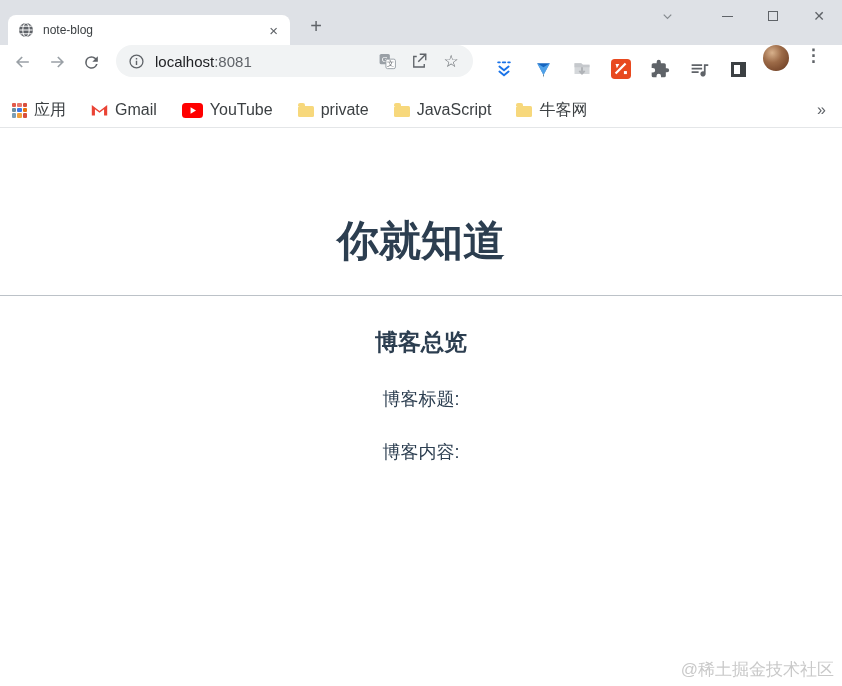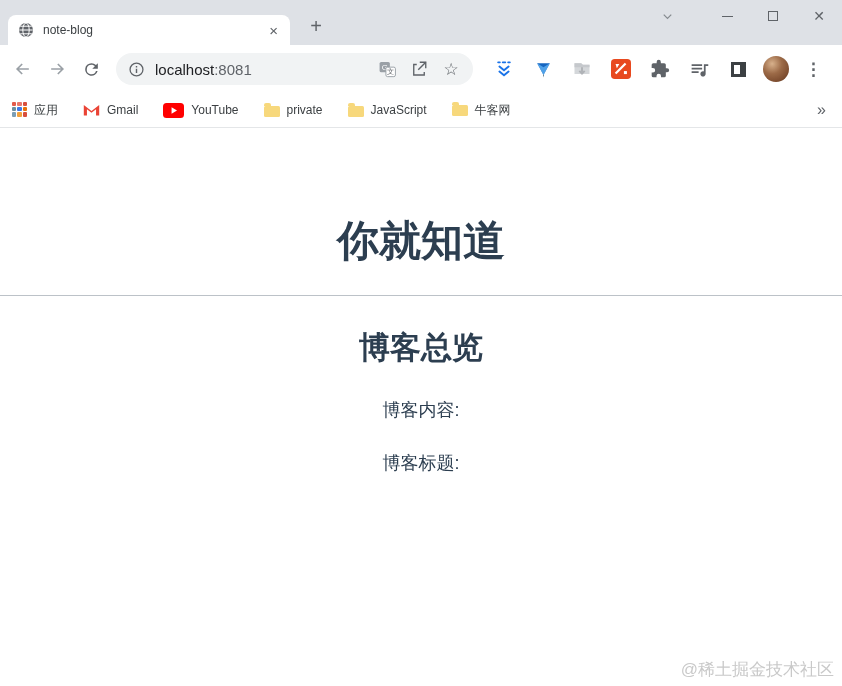--- a/index.html
+++ b/index.html
@@ -17,60 +17,60 @@
   .newtab { font-size:20px; color:#5f6368; margin:0 0 5px 12px; width:28px; height:28px;
             display:flex; align-items:center; justify-content:center; }
   .win-controls { position:absolute; top:0; right:0; height:32px; display:flex; align-items:center; }
   .wc { width:46px; height:32px; display:flex; align-items:center; justify-content:center; color:#5f6368; }
   .wc.chevron { margin-right:14px; }
   .wc-bar { width:11px; height:0; border-top:1.5px solid #5f6368; display:block; }
   .wc-box { width:10px; height:10px; border:1.5px solid #5f6368; display:block; }
   .wc-x { font-size:14px; color:#5f6368; }
 
   
-  .toolbar { height:48px; background:#fff; display:flex; align-items:center; padding:0 8px 0 6px; }
+  .toolbar { height:48px; background:#fff; display:flex; padding:0 8px 0 6px; }
   .navbtn { width:34px; height:34px; display:flex; align-items:center; justify-content:center; flex:none; }
   .omnibox { width:357px; height:32px; border-radius:16px; background:#f1f3f4; display:flex;
              align-items:center; padding:0 10px 0 12px; margin-left:8px; flex:none; }
   .url { font-size:15px; margin-left:10px; white-space:nowrap; }
   .url .host { color:#202124; }
   .url .port { color:#5f6368; }
   .omni-spacer { flex:1; }
   .omni-ic { width:24px; height:24px; display:flex; align-items:center; justify-content:center; margin-left:8px; flex:none; }
   .star { font-size:17px; color:#5f6368; }
   .ext-area { display:flex; align-items:center; margin-left:20px; gap:17px; }
   .ext { width:22px; height:22px; display:flex; align-items:center; justify-content:center; flex:none; }
   .side-panel { width:15px; height:15px; border:3px solid #3c4043; border-right:6px solid #3c4043; }
   .avatar { width:26px; height:26px; border-radius:50%; margin-left:14px; flex:none;
             background:radial-gradient(circle at 35% 30%, #d8b18c 0%, #a9765093 40%, #7b4b2e 75%, #4e2f1c 100%);
             background-color:#8a5a3b; }
   .kebab { font-size:17px; color:#5f6368; font-weight:bold; margin-left:10px; padding:0 6px; letter-spacing:0; }
 
   
   .bookmarks { height:35px; background:#fff; border-bottom:1px solid #e4e6e8; display:flex;
                align-items:center; padding:0 12px; gap:25px; }
-  .bm { display:flex; align-items:flex-start; gap:7px; font-size:12px; color:#3c4043; white-space:nowrap; }
+  .bm { display:flex; align-items:center; gap:7px; font-size:16px; color:#3c4043; white-space:nowrap; }
   .appgrid { width:15px; height:15px; display:grid; grid-template-columns:repeat(3,1fr); gap:1px; }
   .appgrid i { display:block; border-radius:1px; }
   .folder { width:16px; height:11px; background:#f7d87c; border-radius:1.5px; position:relative; margin-top:3px; }
   .folder::before { content:""; position:absolute; top:-3px; left:0; width:7px; height:3px;
                     background:#f7d87c; border-radius:2px 2px 0 0; }
   .bm-overflow { margin-left:auto; font-size:16px; color:#5f6368; padding:0 4px; }
 
   
   .page { position:relative; height:566px; background:#fff; color:#2c3e50; text-align:center; overflow:hidden; }
   .page-title { font-size:42px; font-weight:bold; padding-top:85px; margin-bottom:26px; color:#2c3e50; }
   .form-line { font-size:20px; color:#2c3e50; }
   .form-line input { width:205px; height:22px; border:1px solid #8a9096; border-radius:2px;
                      font-size:14px; padding:0 4px; vertical-align:baseline; margin:0 4px; background:#fff; }
   .form-line textarea { width:294px; height:183px; border:1px solid #8a9096; border-radius:2px;
                         font-size:14px; font-family:"Liberation Sans",sans-serif; vertical-align:baseline;
                         margin-left:4px; resize:both; background:#fff; }
   .divider { border:none; border-top:1px solid #bcc2c8; margin:9px 0 0 0; }
-  .overview-title { font-size:31px; font-weight:bold; margin-top:31px; color:#2c3e50; }
+  .overview-title { font-size:23px; font-weight:bold; margin-top:31px; color:#2c3e50; }
   .ov-line { font-size:18px; margin-top:29px; color:#2c3e50; }
   .watermark { position:absolute; right:8px; bottom:13px; font-size:17px; color:#c9c9c9; }
 
   svg { display:block; }
 </style>
 </head>
 <body>
 
 <div class="browser">
 
@@ -240,18 +240,18 @@
       <span class="folder"></span>
       <span>牛客网</span>
     </span>
     <span class="bm-overflow">»</span>
   </div>
 
   <div class="page">
     <h1 class="page-title">你就知道</h1>
     <hr class="divider">
     <h3 class="overview-title">博客总览</h3>
+    <p class="ov-line">博客标题:</p>
     <p class="ov-line">博客内容:</p>
-    <p class="ov-line">博客标题:</p>
     <div class="watermark">@稀土掘金技术社区</div>
   </div>
 
 </div>
 
 </body></html>

